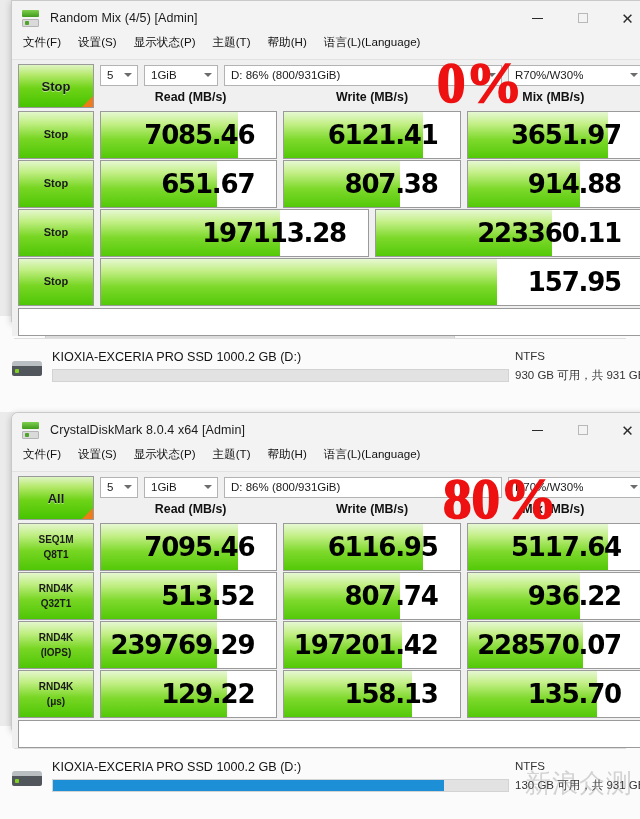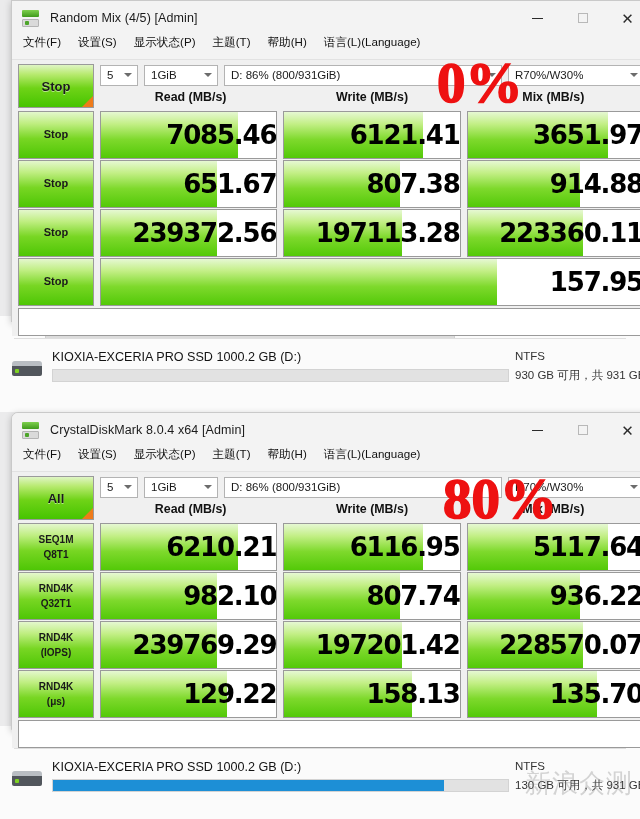--- a/index.html
+++ b/index.html
@@ -87,21 +87,21 @@
   .rlabel.single{font-size:11px;}
   .cell{
     flex:1 1 0;margin-right:6px;position:relative;
     border:1px solid #9a9a9a;box-sizing:border-box;background:#fff;overflow:hidden;
   }
   .cell:last-child{margin-right:0;}
   .cell .fill{position:absolute;left:0;top:0;bottom:0;
     background:linear-gradient(#e6f8d3 0%,#c3ef86 26%,#7ed92c 60%,#53c908 100%);}
   .cell .val{
     position:absolute;inset:0;display:flex;align-items:center;justify-content:flex-end;
-    padding-right:0;font-size:26px;font-weight:bold;color:#000;
+    padding-right:22px;font-size:26px;font-weight:bold;color:#000;
     font-family:"DejaVu Sans","Liberation Sans",sans-serif;
     letter-spacing:-1.2px;
   }
   .statusbar{
     height:28px;border:1px solid #9a9a9a;background:#fff;box-sizing:border-box;
     margin-top:2px;margin-bottom:5px;
   }
 
   
   .explorer{
@@ -296,24 +296,20 @@
           <div class="cell">
             <div class="fill" style="width: 64%;"></div>
             <div class="val">914.88</div>
           </div>
         </div>
         <div class="rrow">
           <div class="rlabel single">
             <div>Stop</div>
           </div>
           <div class="cell">
-            <div class="fill" style="width: 66%;"></div>
-            <div class="val">239372.56</div>
-          </div>
-          <div class="cell">
             <div class="fill" style="width: 67%;"></div>
             <div class="val">197113.28</div>
           </div>
           <div class="cell">
             <div class="fill" style="width: 66%;"></div>
             <div class="val">223360.11</div>
           </div>
         </div>
         <div class="rrow">
           <div class="rlabel single">
@@ -391,39 +387,39 @@
       </div>
     </div>
     <div class="rows">
         <div class="rrow">
           <div class="rlabel">
             <div>SEQ1M</div>
             <div>Q8T1</div>
           </div>
           <div class="cell">
             <div class="fill" style="width: 78%;"></div>
-            <div class="val">6210.21</div>
+            <div class="val">7095.46</div>
           </div>
           <div class="cell">
             <div class="fill" style="width: 79%;"></div>
             <div class="val">6116.95</div>
           </div>
           <div class="cell">
             <div class="fill" style="width: 80%;"></div>
             <div class="val">5117.64</div>
           </div>
         </div>
         <div class="rrow">
           <div class="rlabel">
             <div>RND4K</div>
             <div>Q32T1</div>
           </div>
           <div class="cell">
             <div class="fill" style="width: 66%;"></div>
-            <div class="val">982.10</div>
+            <div class="val">513.52</div>
           </div>
           <div class="cell">
             <div class="fill" style="width: 66%;"></div>
             <div class="val">807.74</div>
           </div>
           <div class="cell">
             <div class="fill" style="width: 64%;"></div>
             <div class="val">936.22</div>
           </div>
         </div>

